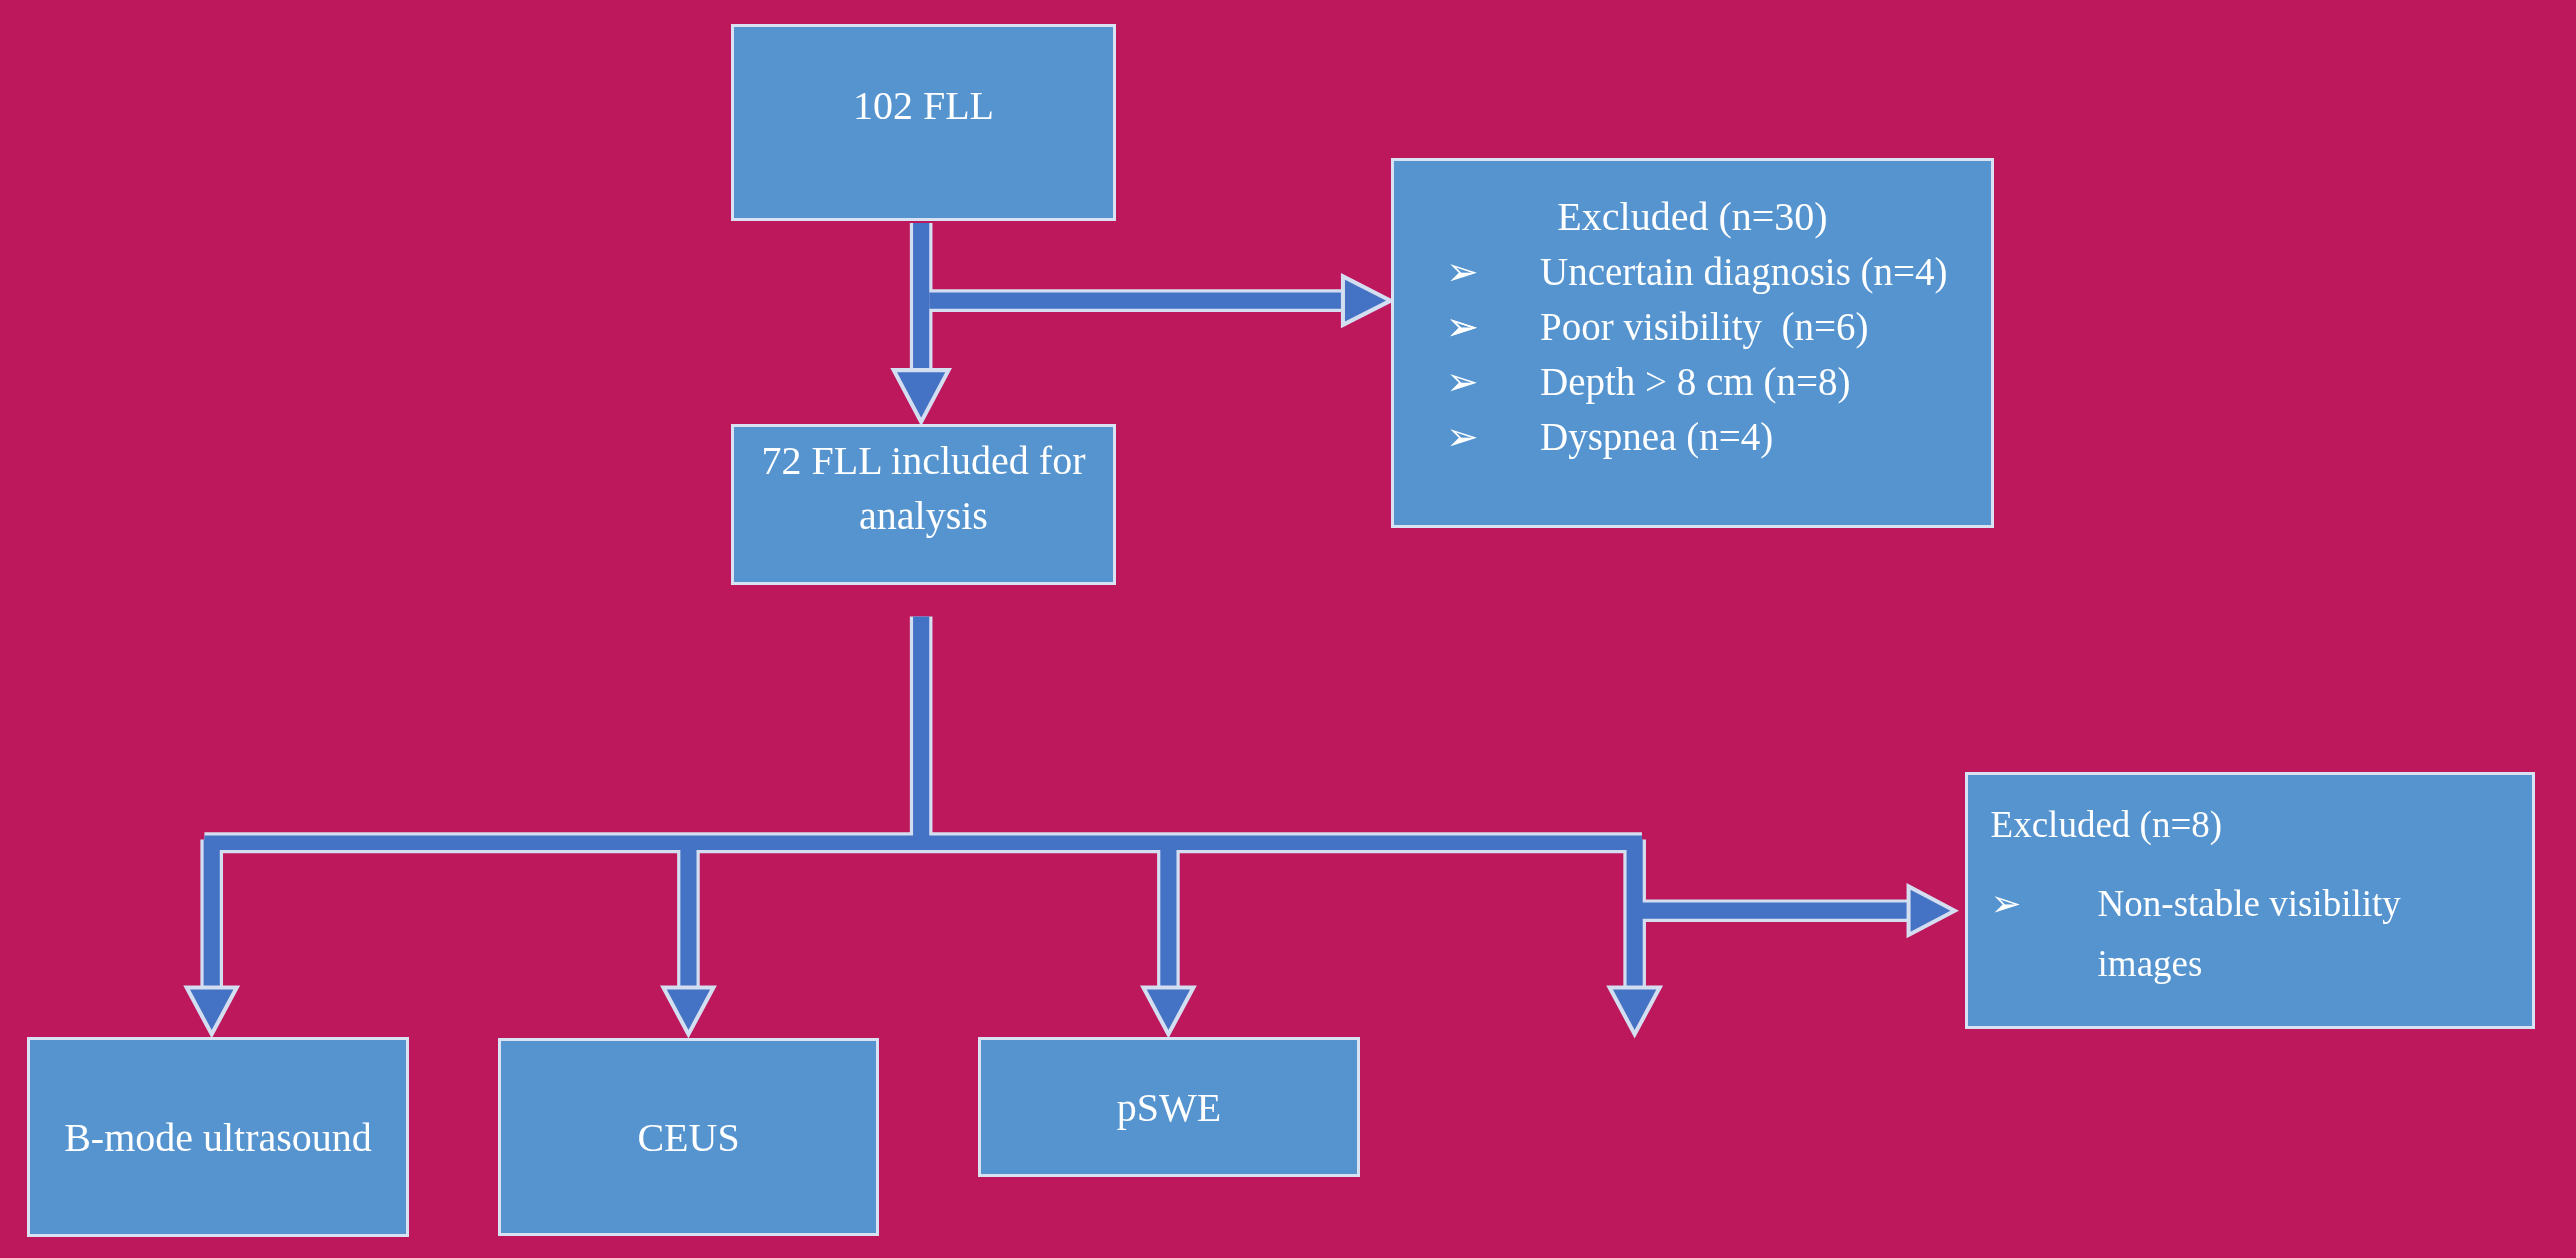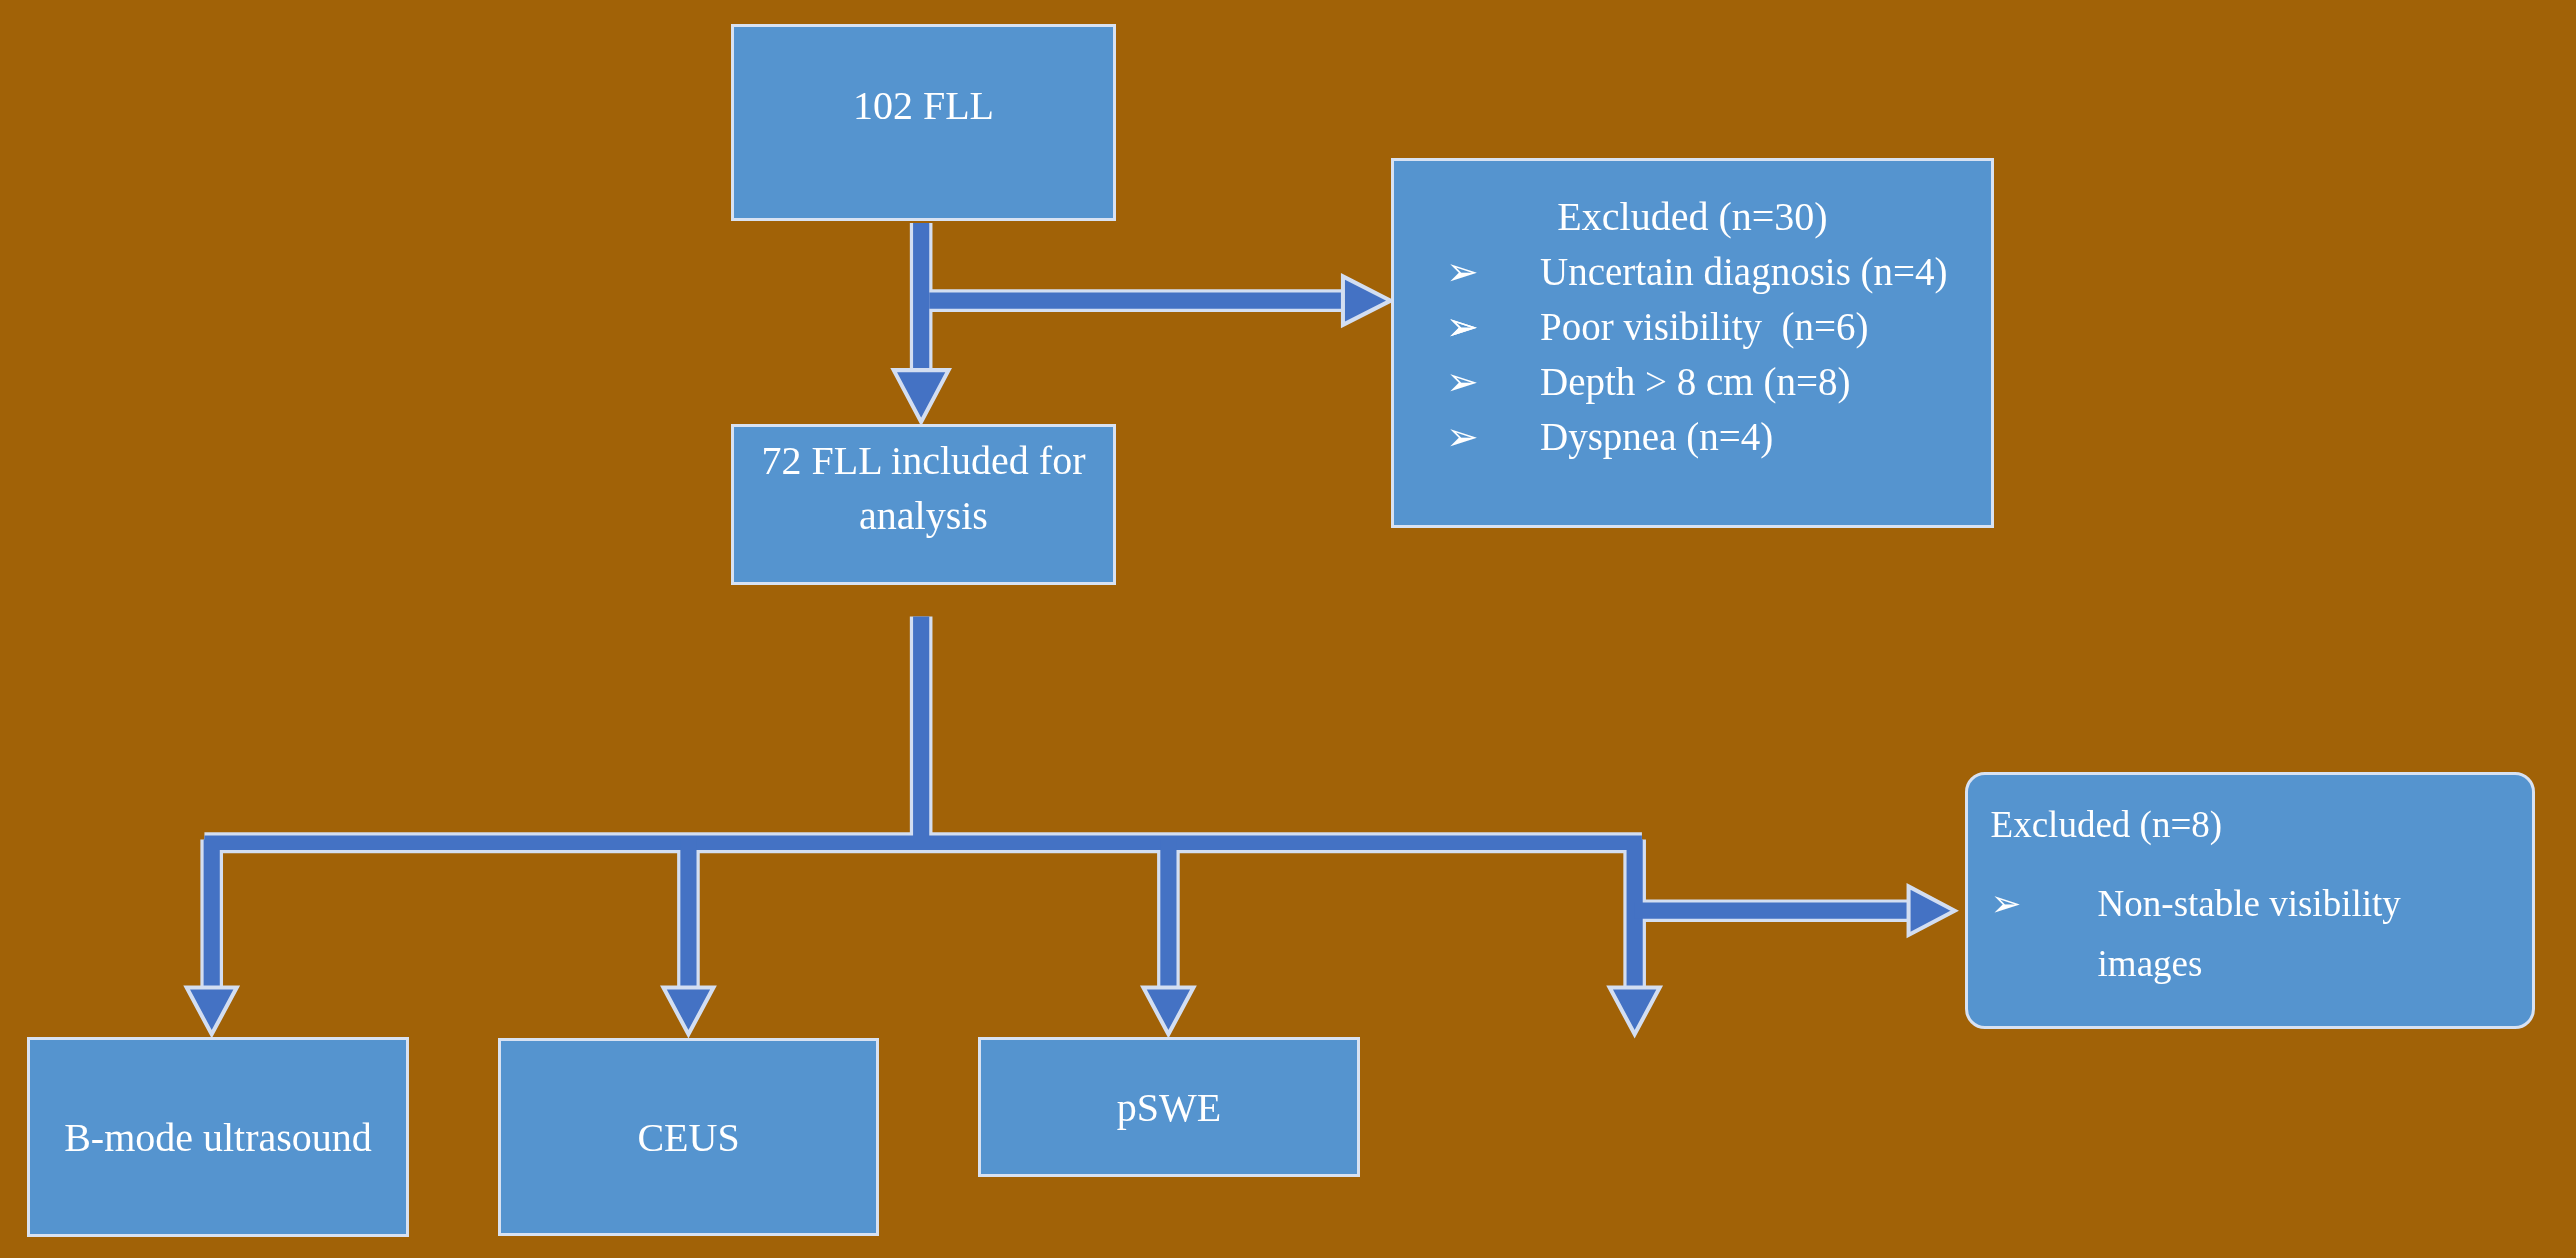--- a/index.html
+++ b/index.html
@@ -6,21 +6,21 @@
     --box_fill:#5594CF;
     --box_border:#D8E2F2;
     --arrow:#4472C4;
     --arrow_halo:#D3DEF1;
     --text:#FFFFFF;
   }
   html,body{margin:0;padding:0;background:#ffffff;}
   .canvas{
     position:relative;
     width:2576px;height:1259px;
-    background:#a16207;
+    background:#be185d;
     font-family:"Liberation Serif","DejaVu Serif",serif;
     color:var(--text);
     overflow:hidden;
   }
   svg.arrows{position:absolute;left:0;top:0;width:2576px;height:1259px;}
   .halos path{stroke:var(--arrow_halo);fill:none;}
   .mains path{stroke:var(--arrow);fill:none;}
   .w20h{stroke-width:28px;}
   .w18h{stroke-width:26px;}
   .w20{stroke-width:20px;}
@@ -123,21 +123,21 @@
         <span class="xbullet">➢</span>
         <span class="xtext">Depth &gt; 8 cm (n=8)</span>
       </li>
       <li class="xitem">
         <span class="xbullet">➢</span>
         <span class="xtext">Dyspnea (n=4)</span>
       </li>
     </ul>
   </div>
 
-  <div class="box excl8" style="left:1965px;top:772px;width:570px;height:257px;border-radius:20px;">
+  <div class="box excl8" style="left:1965px;top:772px;width:570px;height:257px;">
     <div class="xtitle">Excluded (n=8)</div>
     <ul class="xlist">
       <li class="xitem">
         <span class="xbullet">➢</span>
         <span class="xtext">Non-stable visibility images</span>
       </li>
     </ul>
   </div>
 
   <div class="box label-box" style="left:27px;top:1037px;width:382px;height:200px;">

